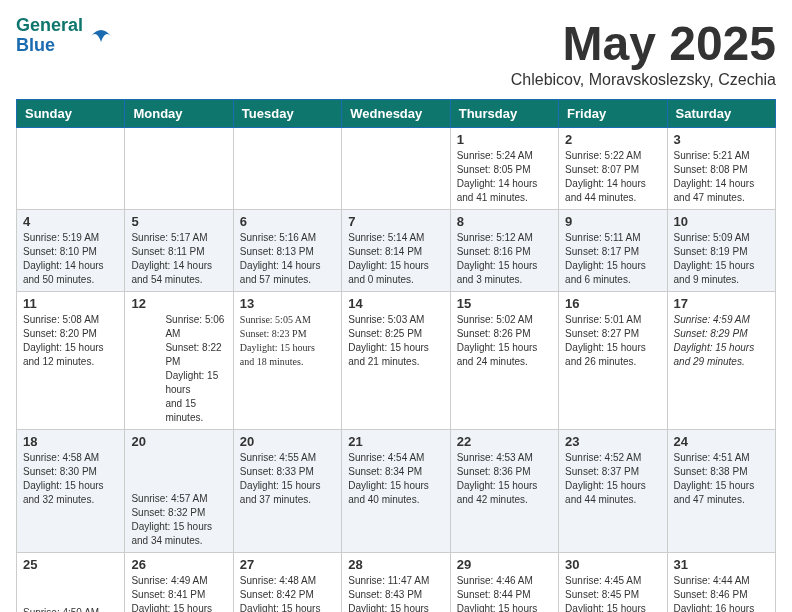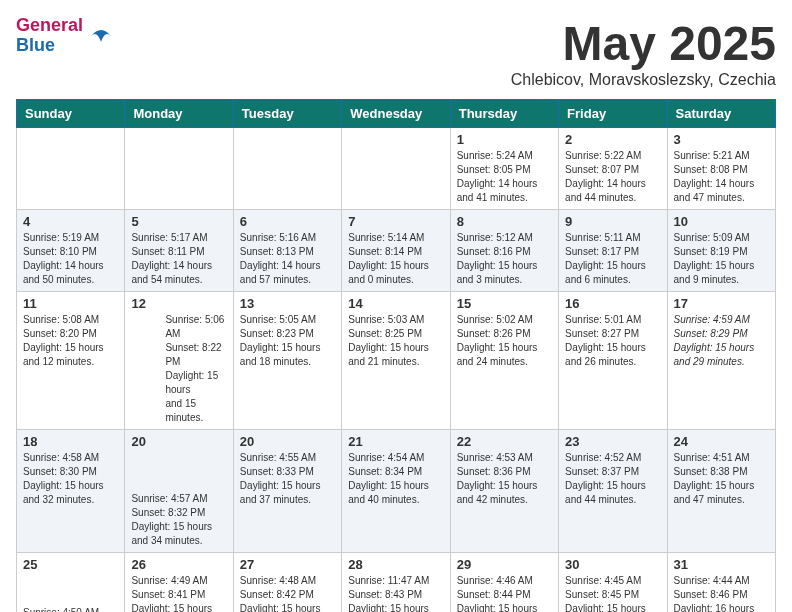--- a/index.html
+++ b/index.html
@@ -21,21 +21,21 @@
       align-items: center;
     }
     .logo-text {
       display: flex;
       flex-direction: column;
       line-height: 1.1;
     }
     .logo-general {
       font-size: 18px;
       font-weight: bold;
-      color: #be185d;
+      color: #0f766e;
     }
     .logo-blue {
       font-size: 18px;
       font-weight: bold;
       color: #1a6bb0;
     }
     .logo-icon {
       width: 28px;
       height: 28px;
       margin-left: 4px;
@@ -215,21 +215,21 @@
         </td>
         <td>
           <span class="day-number">12</span>
           <div class="day-info" style="white-space: pre-line; margin-left: 34px;">Sunrise: 5:06 AM
 Sunset: 8:22 PM
 Daylight: 15 hours
 and 15 minutes.</div>
         </td>
         <td>
           <span class="day-number">13</span>
-          <div class="day-info" style="white-space: pre-line;">Sunrise: 5:05 AM
+          <div class="day-info" style="white-space: pre-line; font-family: Liberation Serif, serif;">Sunrise: 5:05 AM
 Sunset: 8:23 PM
 Daylight: 15 hours
 and 18 minutes.</div>
         </td>
         <td>
           <span class="day-number">14</span>
           <div class="day-info" style="white-space: pre-line;">Sunrise: 5:03 AM
 Sunset: 8:25 PM
 Daylight: 15 hours
 and 21 minutes.</div>

